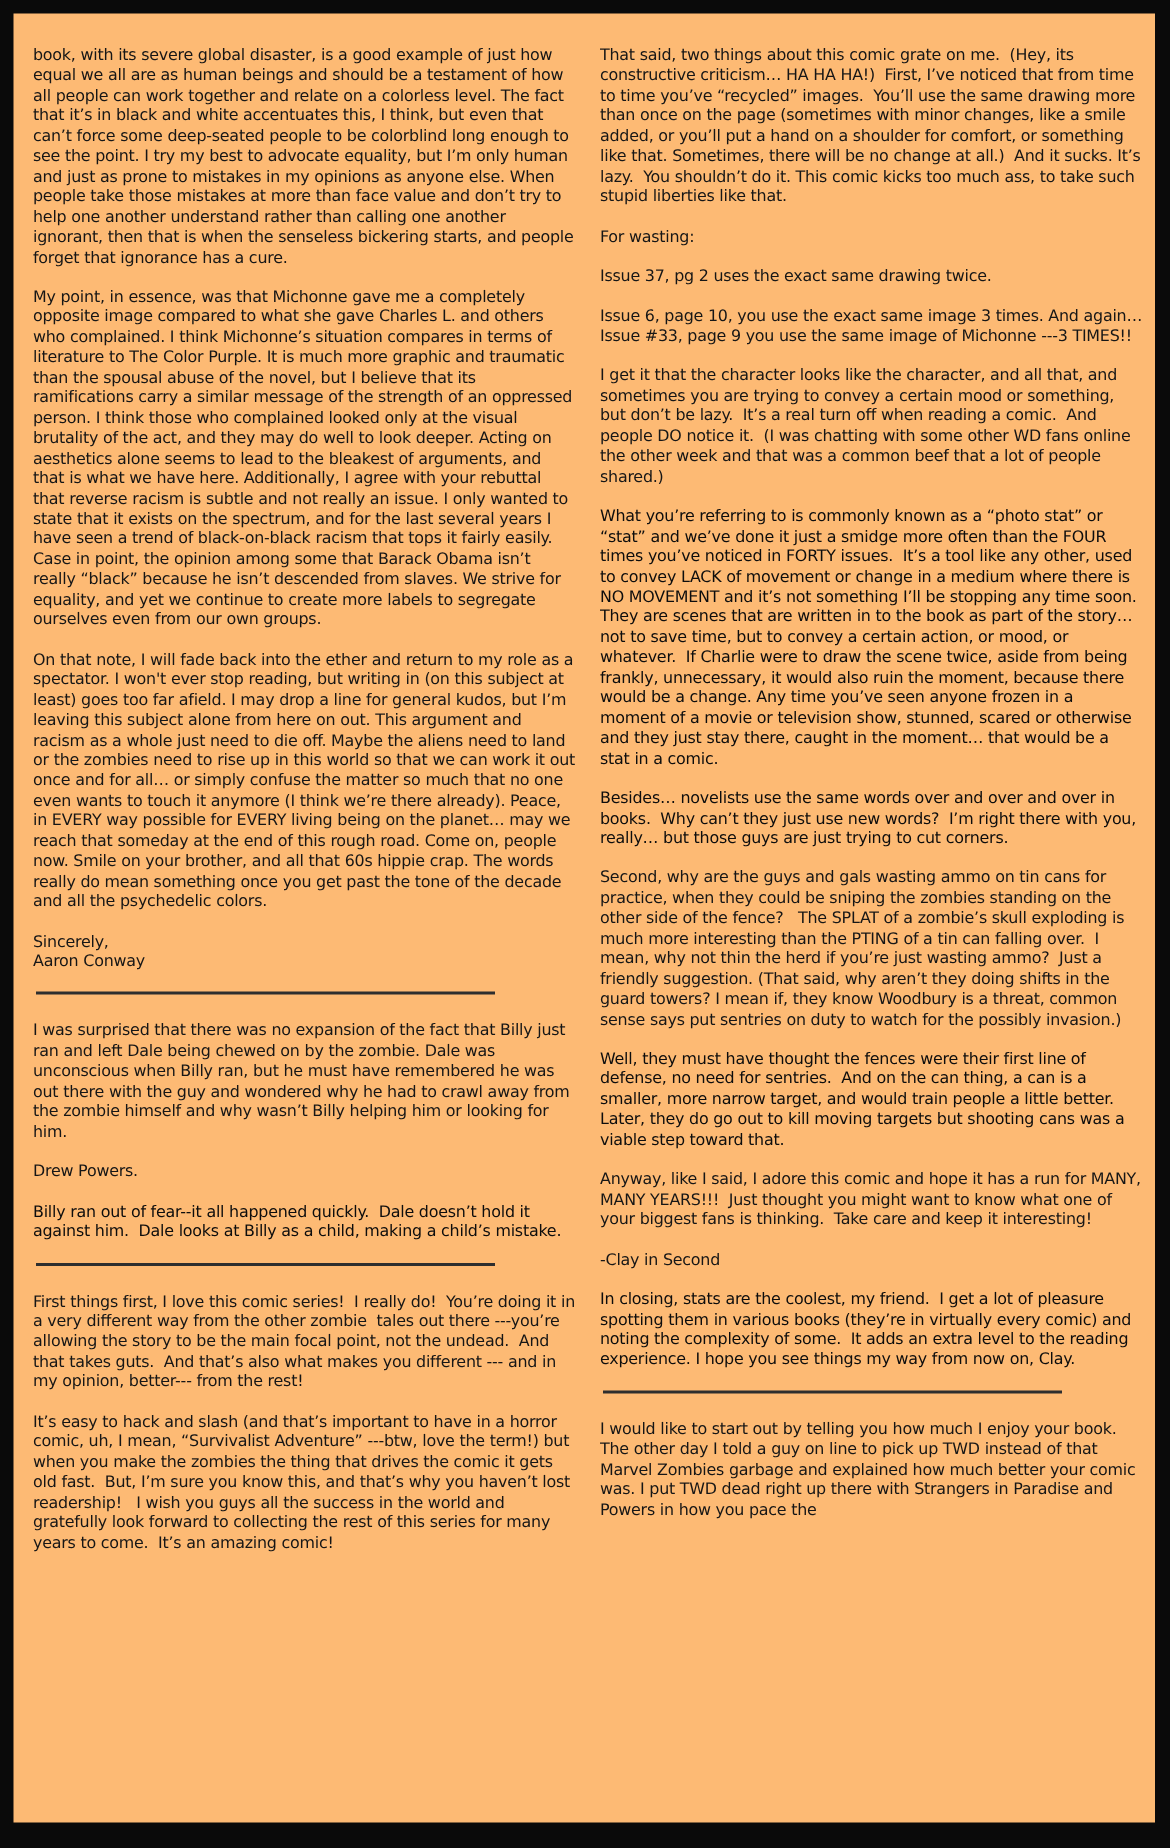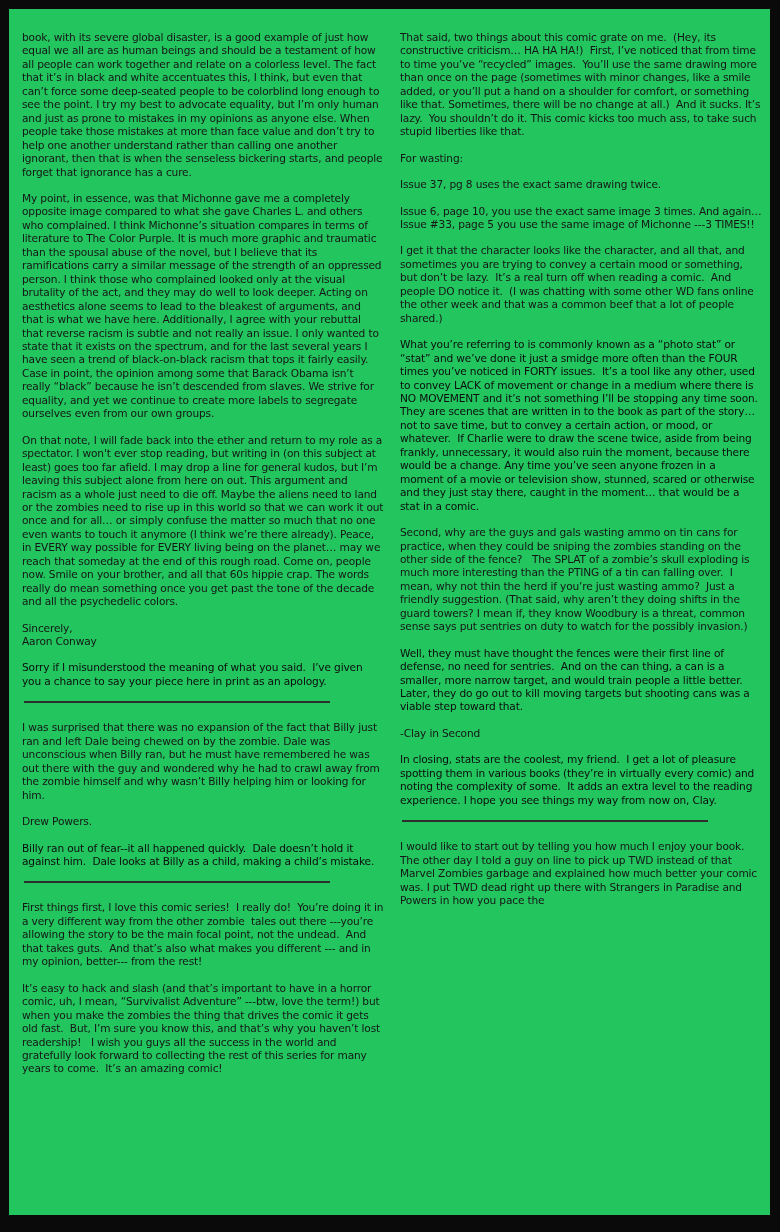--- a/index.html
+++ b/index.html
@@ -11,21 +11,21 @@
   }
   .scan-frame {
     box-sizing: border-box;
     width: 780px; height: 1232px;
     background: #0a0a0a;
     padding: 9px 10px 17px 9px;
   }
   .page {
     box-sizing: border-box;
     width: 100%; height: 100%;
-    background: #22c55e;
+    background: #fdba74;
     display: flex;
     gap: 16px;
     padding: 22px 8px 6px 13px;
     overflow: hidden;
   }
   .col {
     flex: 1 1 0;
     min-width: 0;
     overflow: hidden;
   }
@@ -53,39 +53,40 @@
 
 <div class="scan-frame">
   <div class="page">
 
     <div class="col">
       <p class="para">book, with its severe global disaster, is a good example of just how equal we all are as human beings and should be a testament of how all people can work together and relate on a colorless level. The fact that it’s in black and white accentuates this, I think, but even that can’t force some deep-seated people to be colorblind long enough to see the point. I try my best to advocate equality, but I’m only human and just as prone to mistakes in my opinions as anyone else. When people take those mistakes at more than face value and don’t try to help one another understand rather than calling one another ignorant, then that is when the senseless bickering starts, and people forget that ignorance has a cure.</p>
       <p class="para">My point, in essence, was that Michonne gave me a completely opposite image compared to what she gave Charles L. and others who complained. I think Michonne’s situation compares in terms of literature to The Color Purple. It is much more graphic and traumatic than the spousal abuse of the novel, but I believe that its ramifications carry a similar message of the strength of an oppressed person. I think those who complained looked only at the visual brutality of the act, and they may do well to look deeper. Acting on aesthetics alone seems to lead to the bleakest of arguments, and that is what we have here. Additionally, I agree with your rebuttal that reverse racism is subtle and not really an issue. I only wanted to state that it exists on the spectrum, and for the last several years I have seen a trend of black-on-black racism that tops it fairly easily. Case in point, the opinion among some that Barack Obama isn’t really “black” because he isn’t descended from slaves. We strive for equality, and yet we continue to create more labels to segregate ourselves even from our own groups.</p>
       <p class="para">On that note, I will fade back into the ether and return to my role as a spectator. I won't ever stop reading, but writing in (on this subject at least) goes too far afield. I may drop a line for general kudos, but I’m leaving this subject alone from here on out. This argument and racism as a whole just need to die off. Maybe the aliens need to land or the zombies need to rise up in this world so that we can work it out once and for all… or simply confuse the matter so much that no one even wants to touch it anymore (I think we’re there already). Peace, in EVERY way possible for EVERY living being on the planet… may we reach that someday at the end of this rough road. Come on, people now. Smile on your brother, and all that 60s hippie crap. The words really do mean something once you get past the tone of the decade and all the psychedelic colors.</p>
       <p class="para">Sincerely,
 Aaron Conway</p>
-      <p class="para bold">Sorry if I misunderstood the meaning of what you said.  I’ve given you a chance to say your piece here in print as an apology.</p>
       <hr class="divider">
       <p class="para">I was surprised that there was no expansion of the fact that Billy just ran and left Dale being chewed on by the zombie. Dale was unconscious when Billy ran, but he must have remembered he was out there with the guy and wondered why he had to crawl away from the zombie himself and why wasn’t Billy helping him or looking for him.</p>
       <p class="para">Drew Powers.</p>
       <p class="para bold">Billy ran out of fear--it all happened quickly.  Dale doesn’t hold it against him.  Dale looks at Billy as a child, making a child’s mistake.</p>
       <hr class="divider">
       <p class="para">First things first, I love this comic series!  I really do!  You’re doing it in a very different way from the other zombie  tales out there ---you’re allowing the story to be the main focal point, not the undead.  And that takes guts.  And that’s also what makes you different --- and in my opinion, better--- from the rest!</p>
       <p class="para">It’s easy to hack and slash (and that’s important to have in a horror comic, uh, I mean, “Survivalist Adventure” ---btw, love the term!) but when you make the zombies the thing that drives the comic it gets old fast.  But, I’m sure you know this, and that’s why you haven’t lost readership!   I wish you guys all the success in the world and gratefully look forward to collecting the rest of this series for many years to come.  It’s an amazing comic!</p>
     </div>
 
     <div class="col">
       <p class="para">That said, two things about this comic grate on me.  (Hey, its constructive criticism… HA HA HA!)  First, I’ve noticed that from time to time you’ve “recycled” images.  You’ll use the same drawing more than once on the page (sometimes with minor changes, like a smile added, or you’ll put a hand on a shoulder for comfort, or something like that. Sometimes, there will be no change at all.)  And it sucks. It’s lazy.  You shouldn’t do it. This comic kicks too much ass, to take such stupid liberties like that.</p>
       <p class="para">For wasting:</p>
-      <p class="para">Issue 37, pg 8 uses the exact same drawing twice.</p>
-      <p class="para">Issue 6, page 10, you use the exact same image 3 times. And again… Issue #33, page 5 you use the same image of Michonne ---3 TIMES!!</p>
+      <p class="para">Issue 37, pg 2 uses the exact same drawing twice.</p>
+      <p class="para">Issue 6, page 10, you use the exact same image 3 times. And again… Issue #33, page 9 you use the same image of Michonne ---3 TIMES!!</p>
       <p class="para">I get it that the character looks like the character, and all that, and sometimes you are trying to convey a certain mood or something, but don’t be lazy.  It’s a real turn off when reading a comic.  And people DO notice it.  (I was chatting with some other WD fans online the other week and that was a common beef that a lot of people shared.)</p>
       <p class="para bold">What you’re referring to is commonly known as a “photo stat” or “stat” and we’ve done it just a smidge more often than the FOUR times you’ve noticed in FORTY issues.  It’s a tool like any other, used to convey LACK of movement or change in a medium where there is NO MOVEMENT and it’s not something I’ll be stopping any time soon.  They are scenes that are written in to the book as part of the story… not to save time, but to convey a certain action, or mood, or whatever.  If Charlie were to draw the scene twice, aside from being frankly, unnecessary, it would also ruin the moment, because there would be a change. Any time you’ve seen anyone frozen in a moment of a movie or television show, stunned, scared or otherwise and they just stay there, caught in the moment… that would be a stat in a comic.</p>
+      <p class="para bold">Besides… novelists use the same words over and over and over in books.  Why can’t they just use new words?  I’m right there with you, really… but those guys are just trying to cut corners.</p>
       <p class="para">Second, why are the guys and gals wasting ammo on tin cans for practice, when they could be sniping the zombies standing on the other side of the fence?   The SPLAT of a zombie’s skull exploding is much more interesting than the PTING of a tin can falling over.  I mean, why not thin the herd if you’re just wasting ammo?  Just a friendly suggestion. (That said, why aren’t they doing shifts in the guard towers? I mean if, they know Woodbury is a threat, common sense says put sentries on duty to watch for the possibly invasion.)</p>
       <p class="para bold">Well, they must have thought the fences were their first line of defense, no need for sentries.  And on the can thing, a can is a smaller, more narrow target, and would train people a little better.  Later, they do go out to kill moving targets but shooting cans was a viable step toward that.</p>
+      <p class="para">Anyway, like I said, I adore this comic and hope it has a run for MANY, MANY YEARS!!!  Just thought you might want to know what one of your biggest fans is thinking.  Take care and keep it interesting!</p>
       <p class="para">-Clay in Second</p>
       <p class="para bold">In closing, stats are the coolest, my friend.  I get a lot of pleasure spotting them in various books (they’re in virtually every comic) and noting the complexity of some.  It adds an extra level to the reading experience. I hope you see things my way from now on, Clay.</p>
       <hr class="divider">
       <p class="para">I would like to start out by telling you how much I enjoy your book. The other day I told a guy on line to pick up TWD instead of that Marvel Zombies garbage and explained how much better your comic was. I put TWD dead right up there with Strangers in Paradise and Powers in how you pace the</p>
     </div>
 
   </div>
 </div>
 
 </body></html>

